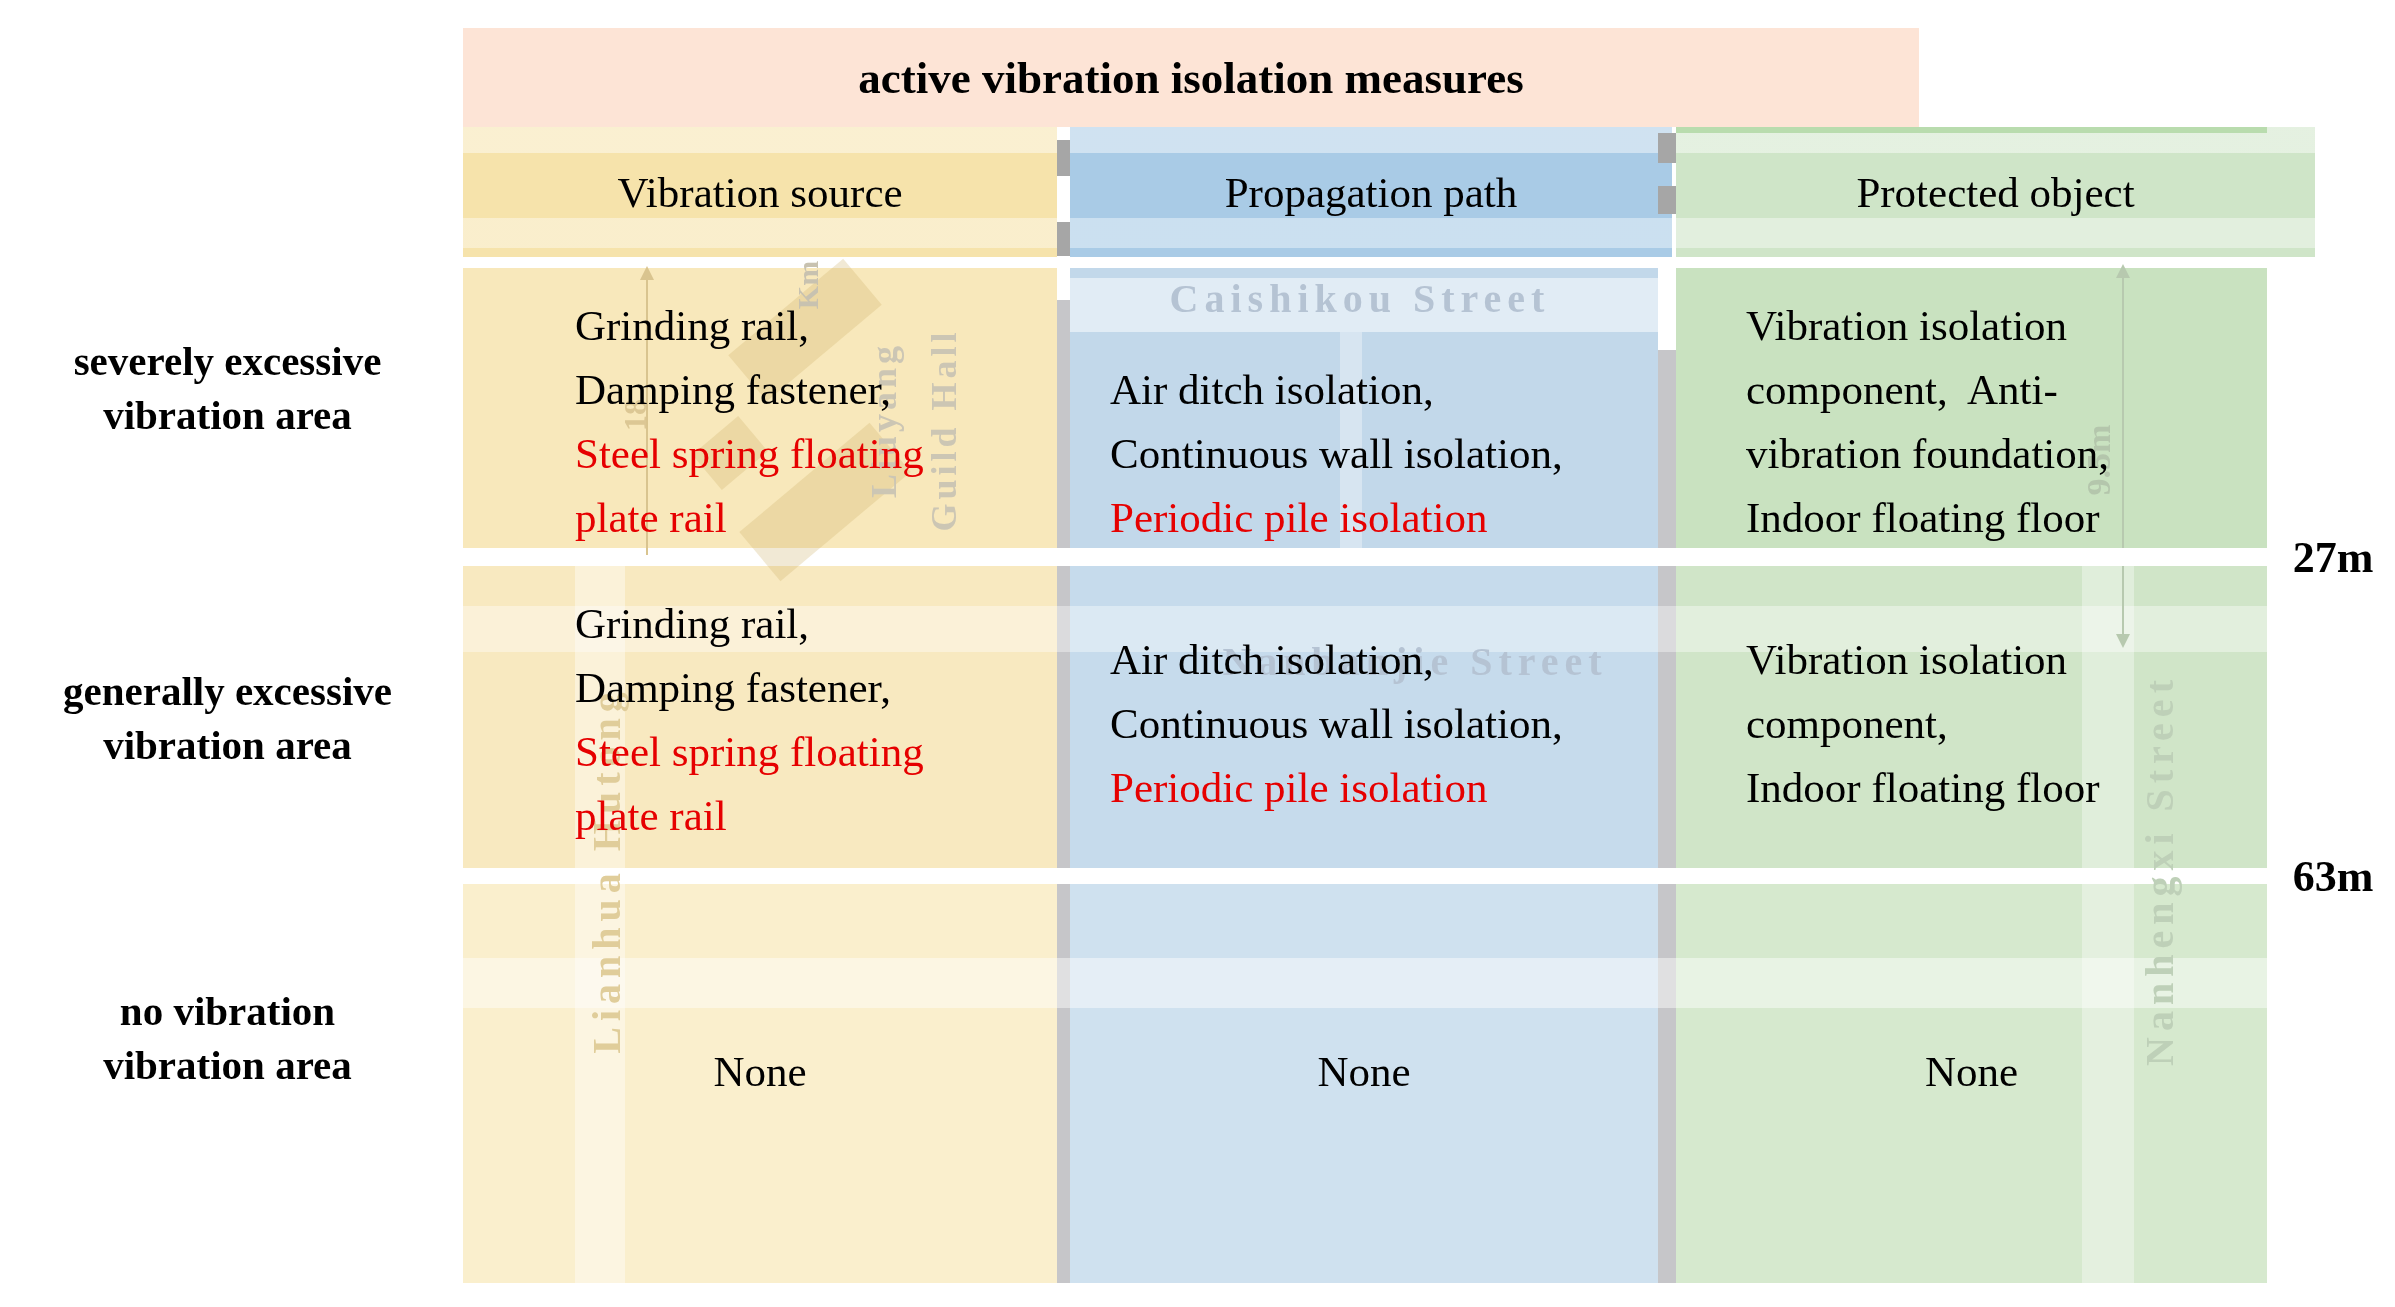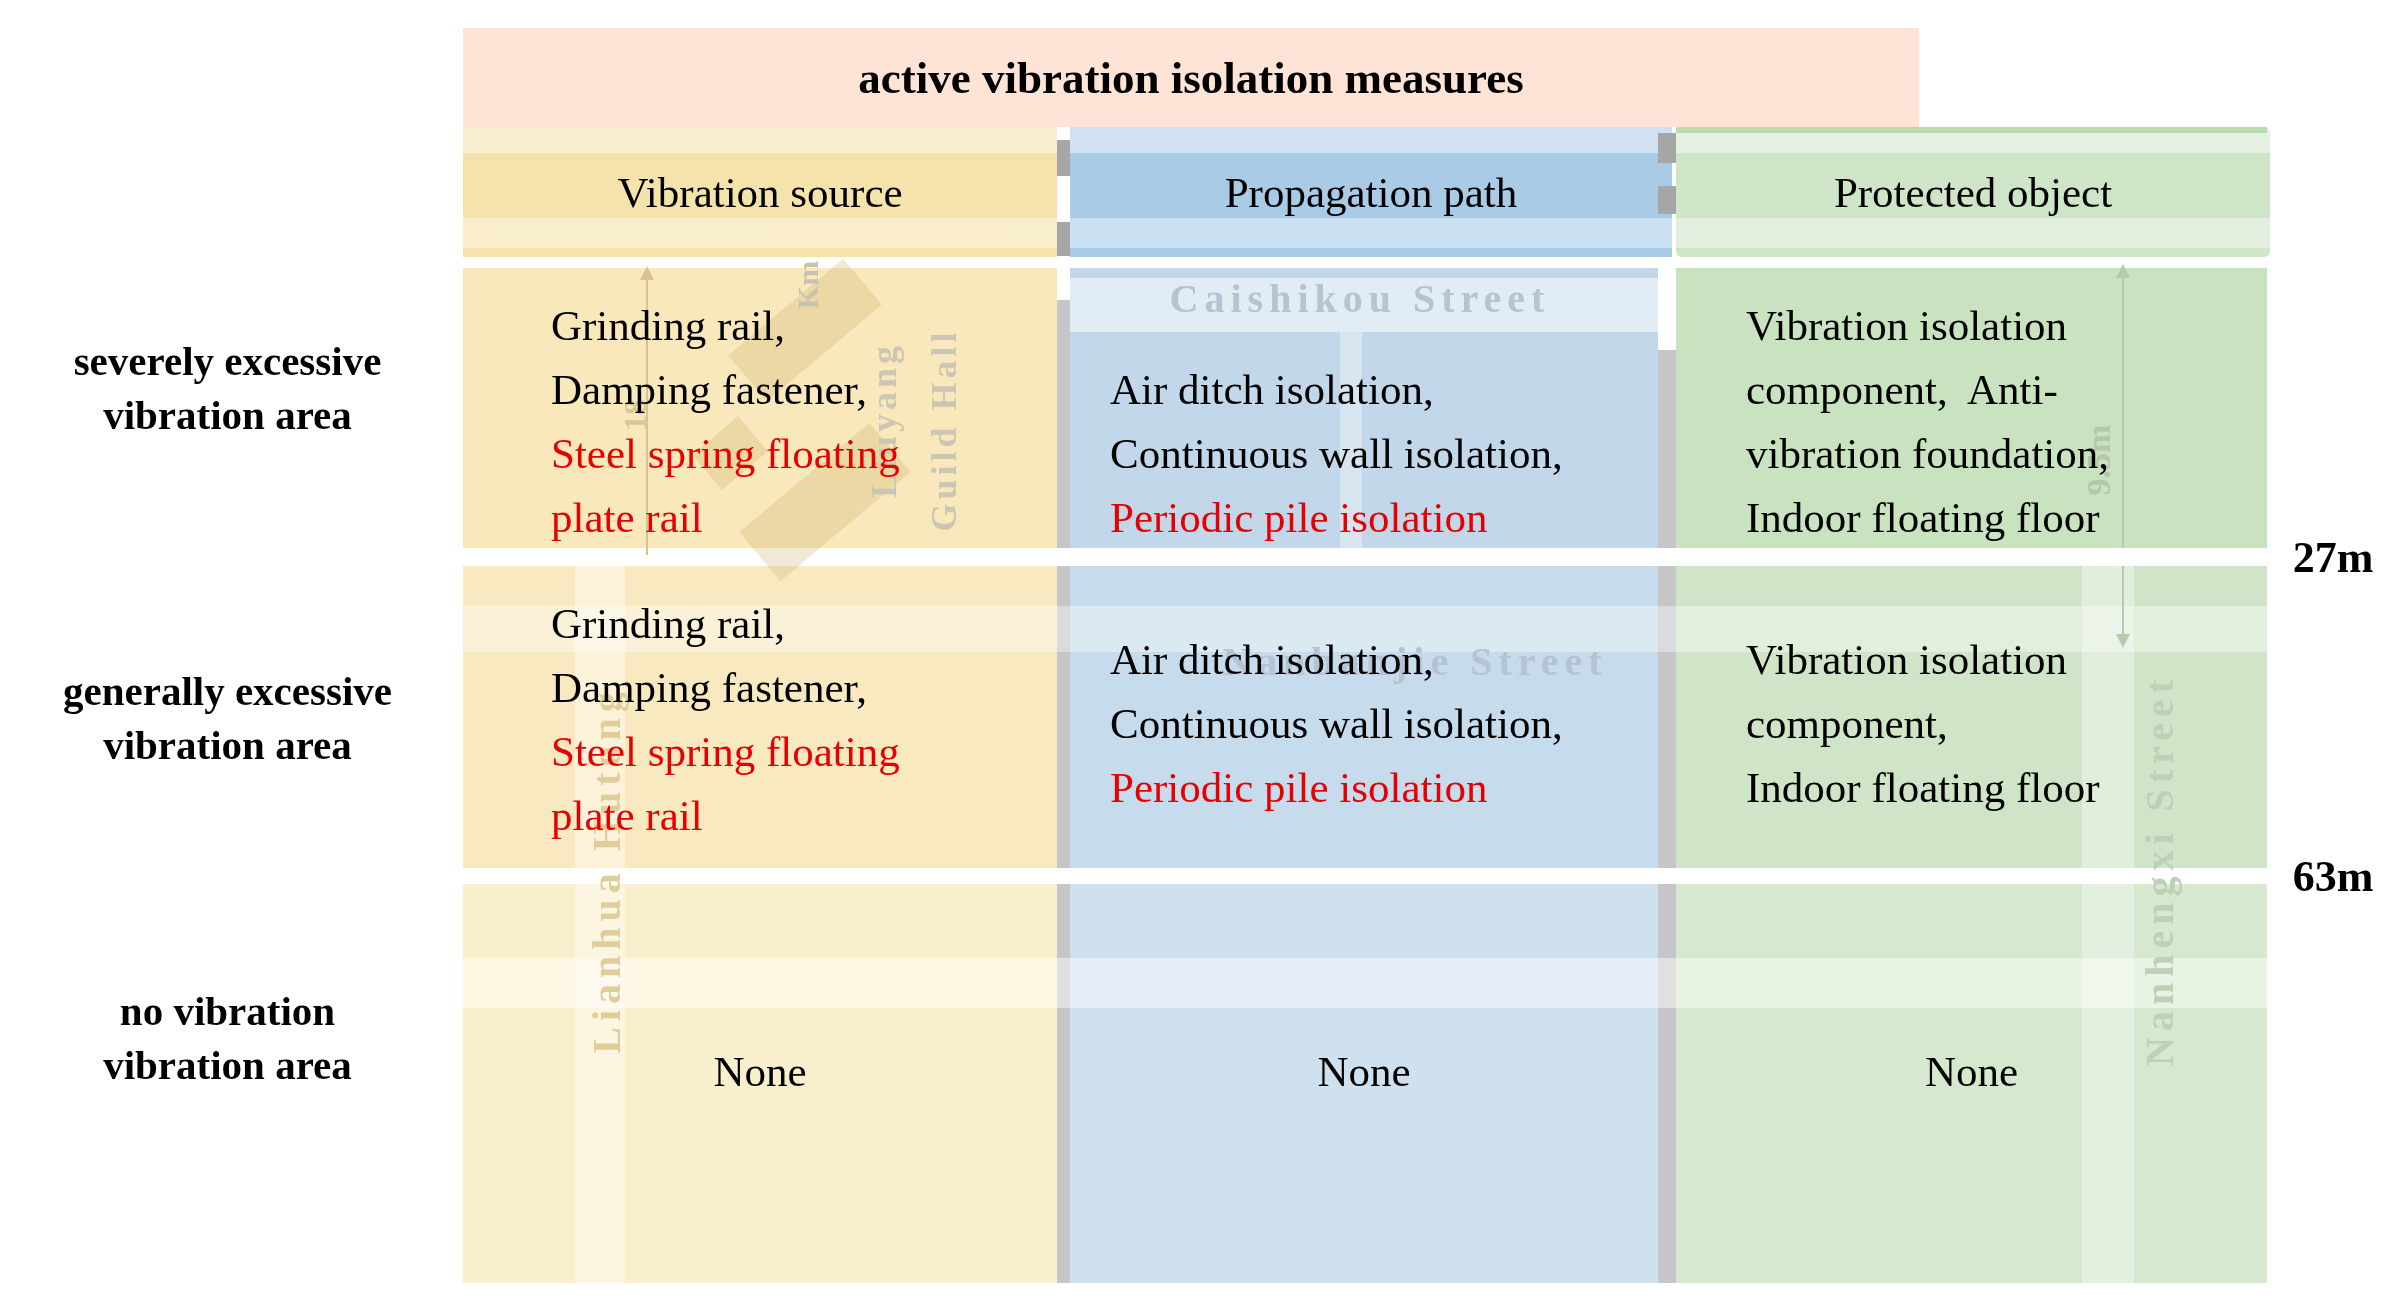--- a/index.html
+++ b/index.html
@@ -11,35 +11,35 @@
   
   .pink-bar{left:463px;top:28px;width:1456px;height:99px;background:#fde4d6;z-index:1;
             display:flex;align-items:center;justify-content:center;font-size:45px;font-weight:bold;}
   .col-hdr{top:127px;height:130px;z-index:1;display:flex;align-items:center;justify-content:center;
            font-size:43px;
            background-image:linear-gradient(180deg,
              rgba(255,255,255,.45) 0 20%, rgba(255,255,255,0) 20% 70%,
              rgba(255,255,255,.40) 70% 93%, rgba(255,255,255,0) 93% 100%);}
   .hdr-src{left:463px;width:594px;background-color:#f6e3ab;}
   .hdr-path{left:1070px;width:602px;background-color:#a9cbe6;}
-  .hdr-obj{left:1676px;width:594px;background-color:#cfe5c8;border-radius:6px;}
+  .hdr-obj{left:1676px;width:639px;background-color:#cfe5c8;}
   .hdr-obj-edge{left:1676px;top:127px;width:591px;height:6px;background:#b9dcae;z-index:2;}
   .cell{z-index:4;font-size:43px;line-height:64px;box-sizing:border-box;}
   .cell .ln{white-space:pre;}
   .red{color:#e60000;}
   
   .c0{left:463px;width:594px;} .c1{left:1070px;width:588px;} .c2{left:1676px;width:591px;}
   .r0{top:268px;height:280px;} .r1{top:566px;height:302px;} .r2{top:884px;height:399px;}
   
   .bg{z-index:1;}
   .bg-y0{background:#f8e8bb;} .bg-y1{background:#f8e9c0;} .bg-y2{background:#faefcd;}
   .bg-b0{background:#c2d8ea;} .bg-b1{background:#c6dbec;} .bg-b2{background:#cfe1ef;}
   .bg-g0{background:#c9e2c0;} .bg-g1{background:#d0e5c8;} .bg-g2{background:#d6e9ce;}
   
-  .pad-src{padding:26px 10px 0 88px;}
+  .pad-src{padding:26px 10px 0 112px;}
   .pad-path0{padding:90px 10px 0 40px;}
   .pad-path1{padding:62px 10px 0 40px;}
   .pad-obj0{padding:26px 10px 0 70px;}
   .pad-obj1{padding:62px 10px 0 70px;}
   .pad-none{padding-top:156px;text-align:center;}
   
   .gray{background:#c6c6c9;z-index:2;}
   .gray-dark{background:#a6a6a6;z-index:2;}
   
   .row-label{left:0;width:455px;z-index:4;text-align:center;font-weight:bold;font-size:41px;line-height:54px;}

